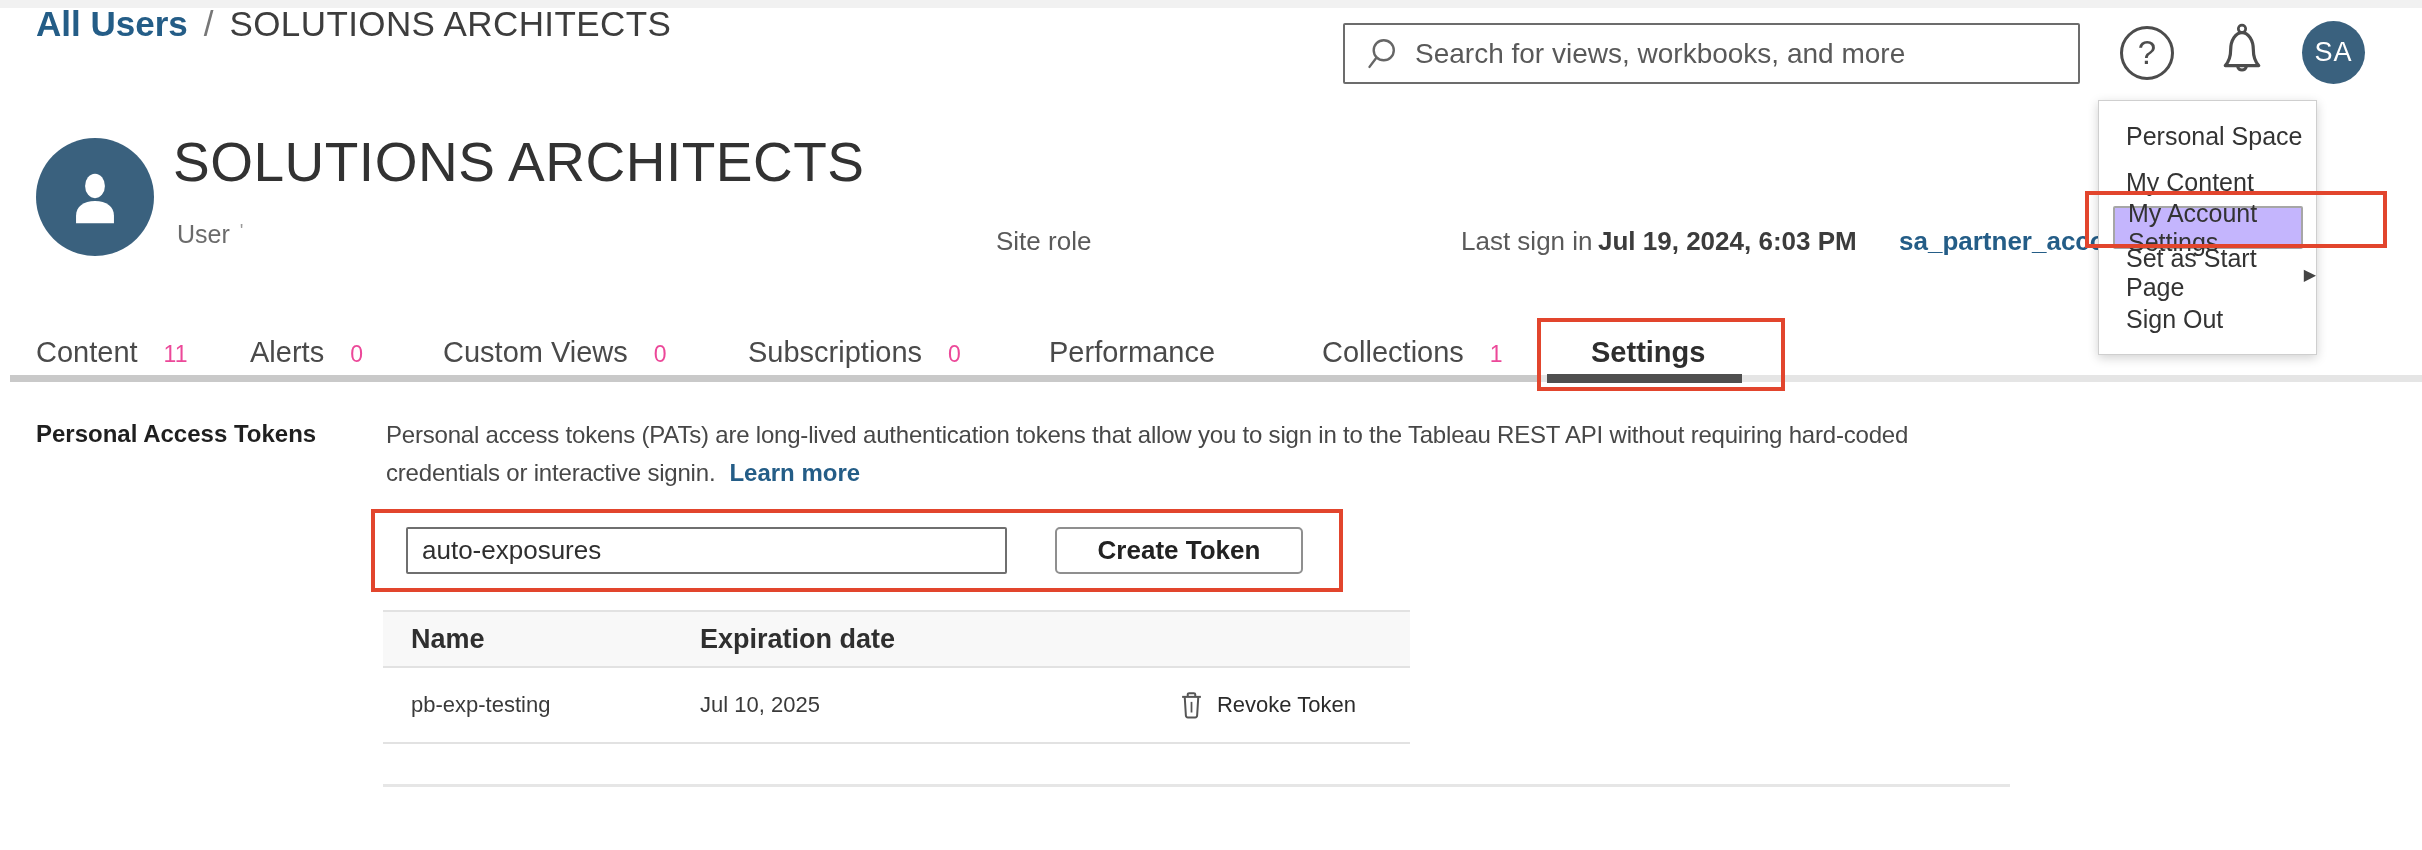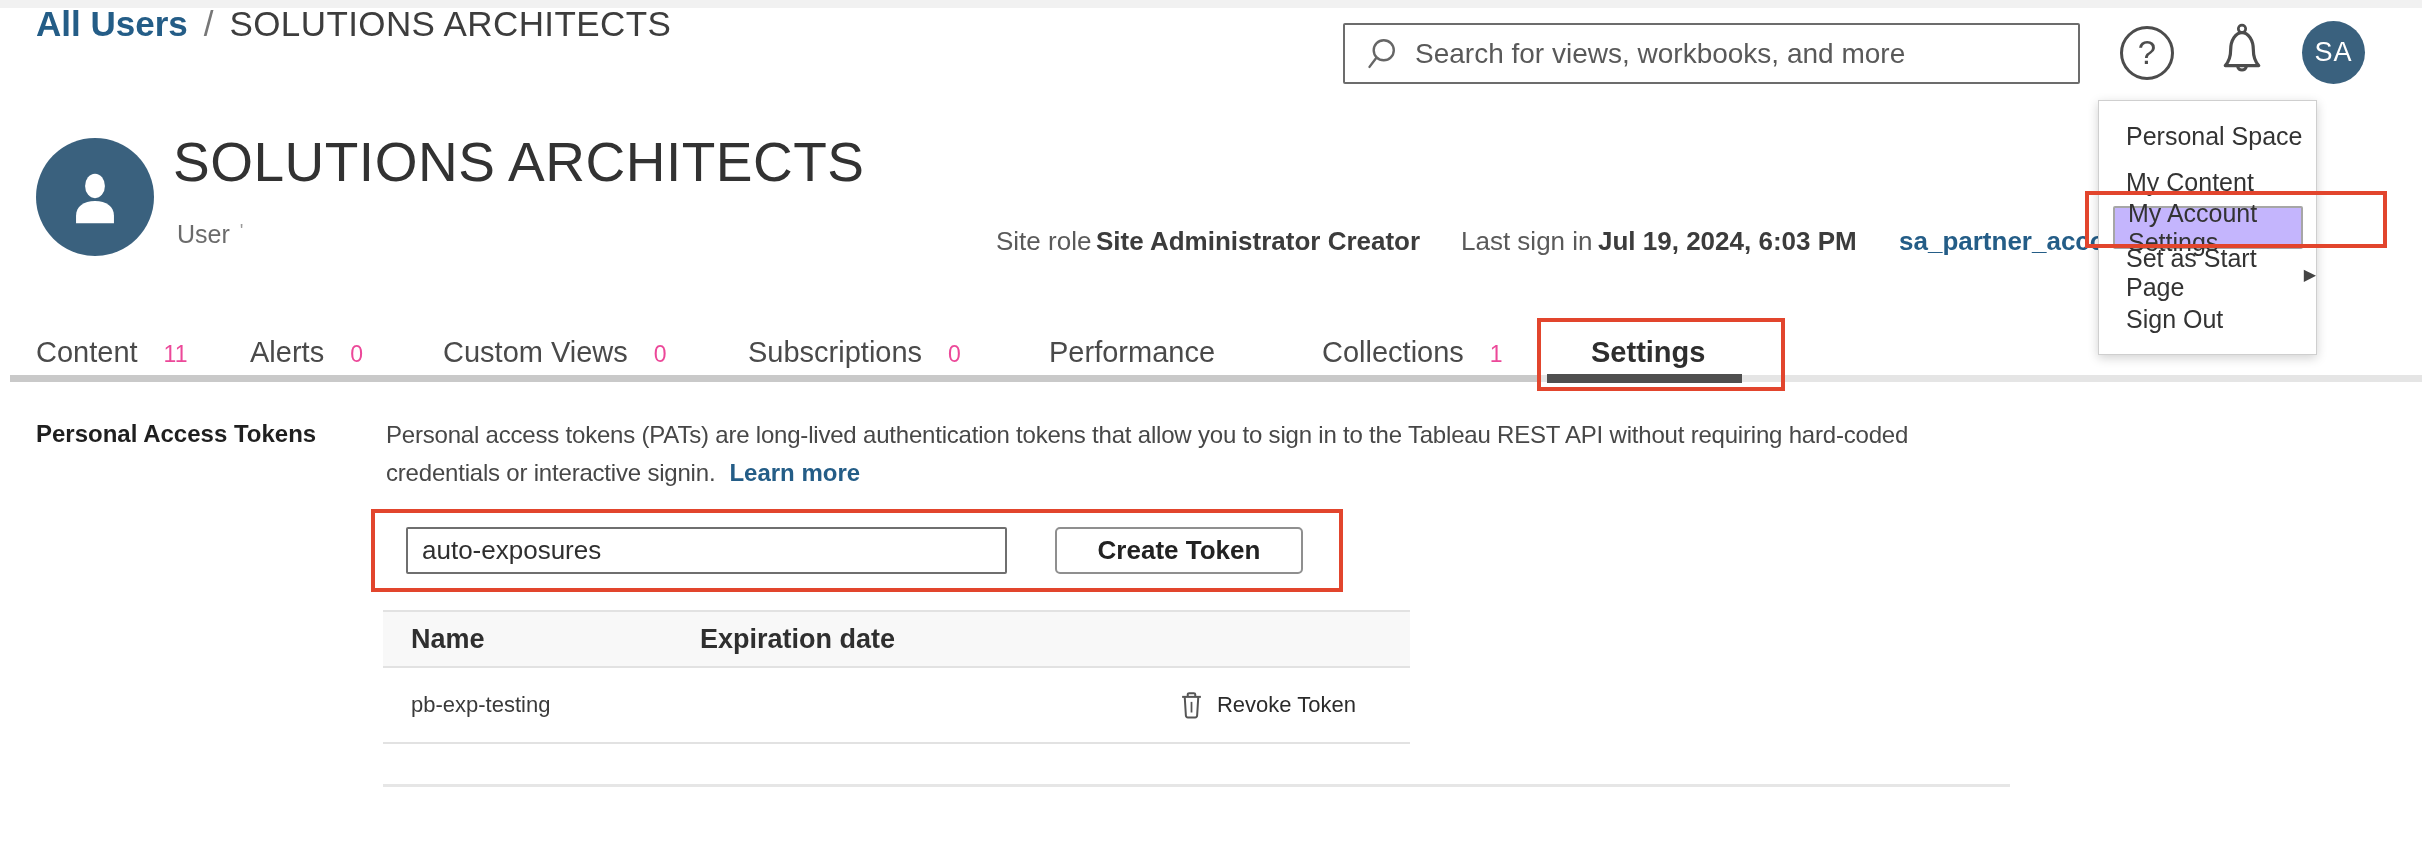--- a/index.html
+++ b/index.html
@@ -152,21 +152,20 @@
       <ellipse cx="12" cy="8.2" rx="3.4" ry="4.2" fill="#fff"></ellipse>
       <path d="M5.5,21 v-2.6 c0-3 2.6-5 6.5-5 s6.5,2 6.5,5 V21 Z" fill="#fff"></path>
     </svg>
   </div>
   <div id="profile-title" class="abs">SOLUTIONS ARCHITECTS</div>
   <div id="profile-subtitle" class="abs">
     <span>User</span><span class="tick">'</span>
   </div>
 
   <span id="site-role-label" class="abs meta meta-label">Site role</span>
-  <span id="site-role-value" class="abs meta meta-value">Site Administrator Creator</span>
   <span id="last-signin-label" class="abs meta meta-label">Last sign in</span>
   <span id="last-signin-value" class="abs meta meta-value">Jul 19, 2024, 6:03 PM</span>
   <span id="username-link" class="abs meta">sa_partner_accou</span>
 
   <div class="tab abs" style="left:36px">
     <span class="tab-label">Content</span>
     <span class="tab-count">11</span>
   </div>
   <div class="tab abs" style="left:250px">
     <span class="tab-label">Alerts</span>
@@ -206,20 +205,21 @@
   <input id="token-input" class="abs" type="text" value="auto-exposures" style="">
   <button id="create-token-btn" class="abs">Create Token</button>
 
   <div id="token-table" class="abs">
     <div class="thead">
       <span class="col-name">Name</span>
       <span class="col-exp">Expiration date</span>
     </div>
     <div class="trow">
       <span class="col-name">pb-exp-testing</span>
+      <span class="col-exp">Jul 10, 2025</span>
       <span class="col-action">
         <svg width="25" height="30" viewBox="0 0 20 24">
           <path d="M2.5,5.5 h15" fill="none" stroke="#555" stroke-width="1.6"></path>
           <path d="M7,5.3 V3.6 a1.1,1.1 0 0 1 1.1-1.1 h3.8 a1.1,1.1 0 0 1 1.1,1.1 V5.3" fill="none" stroke="#555" stroke-width="1.6"></path>
           <path d="M4.6,5.8 l0.9,14.6 a1.6,1.6 0 0 0 1.6,1.5 h5.8 a1.6,1.6 0 0 0 1.6-1.5 l0.9-14.6" fill="none" stroke="#555" stroke-width="1.6"></path>
           <path d="M10,9.5 v8.5" fill="none" stroke="#555" stroke-width="1.4"></path>
         </svg>
         <span class="revoke-label">Revoke Token</span>
       </span>
     </div>

